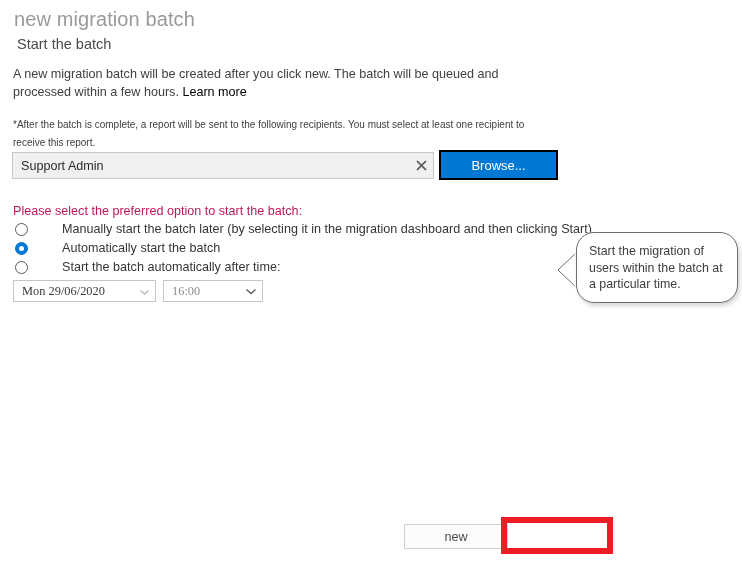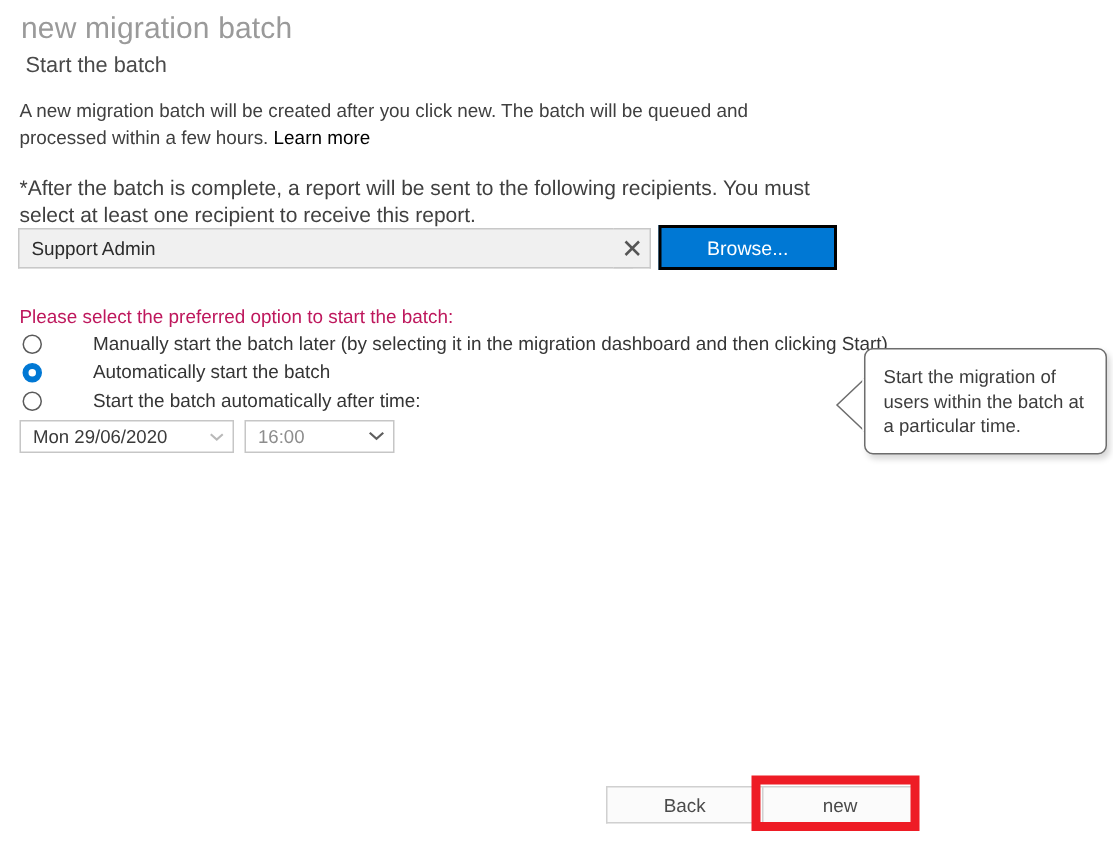--- a/index.html
+++ b/index.html
@@ -54,21 +54,21 @@
     color: #000000;
     text-decoration: none;
     cursor: pointer;
   }
 
   .recipients-note {
     position: absolute;
     left: 13px;
     top: 116px;
     width: 538px;
-    font-size: 14px;
+    font-size: 10px;
     line-height: 18px;
     color: #404040;
   }
 
   
   .picker-row {
     position: absolute;
     left: 12px;
     top: 152px;
     height: 27px;
@@ -202,35 +202,36 @@
     justify-content: space-between;
     cursor: pointer;
     padding: 0 5px 0 8px;
   }
   .combo.date { width: 143px; }
   .combo.time { width: 100px; }
   .combo-text {
     font-size: 12.4px;
     color: #3a3a3a;
     line-height: 14px;
+    font-family: Liberation Serif, serif;
   }
   .combo.time .combo-text { color: #8d8d8d; }
   .combo-arrow { display: block; }
 
   
   .callout {
     position: absolute;
     left: 576px;
     top: 232px;
     width: 162px;
     height: 71px;
     box-sizing: border-box;
     background: #ffffff;
     border: 1px solid #6d6d6d;
-    border-radius: 6px;
+    border-radius: 18px;
     box-shadow: 2px 3px 4px rgba(0,0,0,0.16);
   }
   .callout-text {
     position: absolute;
     left: 12px;
     top: 10px;
     width: 140px;
     font-size: 12.4px;
     line-height: 16.5px;
     color: #3d3d3d;
@@ -341,16 +342,15 @@
 
 <svg class="callout-tail" viewBox="0 0 22 40" aria-hidden="true">
   <path d="M21 2 L2 20 L21 38" fill="#ffffff" stroke="#6d6d6d" stroke-width="1"></path>
   <line x1="20" y1="2.5" x2="20" y2="37.5" stroke="#ffffff" stroke-width="2.4"></line>
 </svg>
 <div class="callout">
   <div class="callout-text">Start the migration of users within the batch at a particular time.</div>
 </div>
 
 <div class="footer-buttons">
-  <button class="footer-button">Back</button>
   <button class="footer-button">new</button>
 </div>
 <div class="highlight-box"></div>
 
 </body></html>

